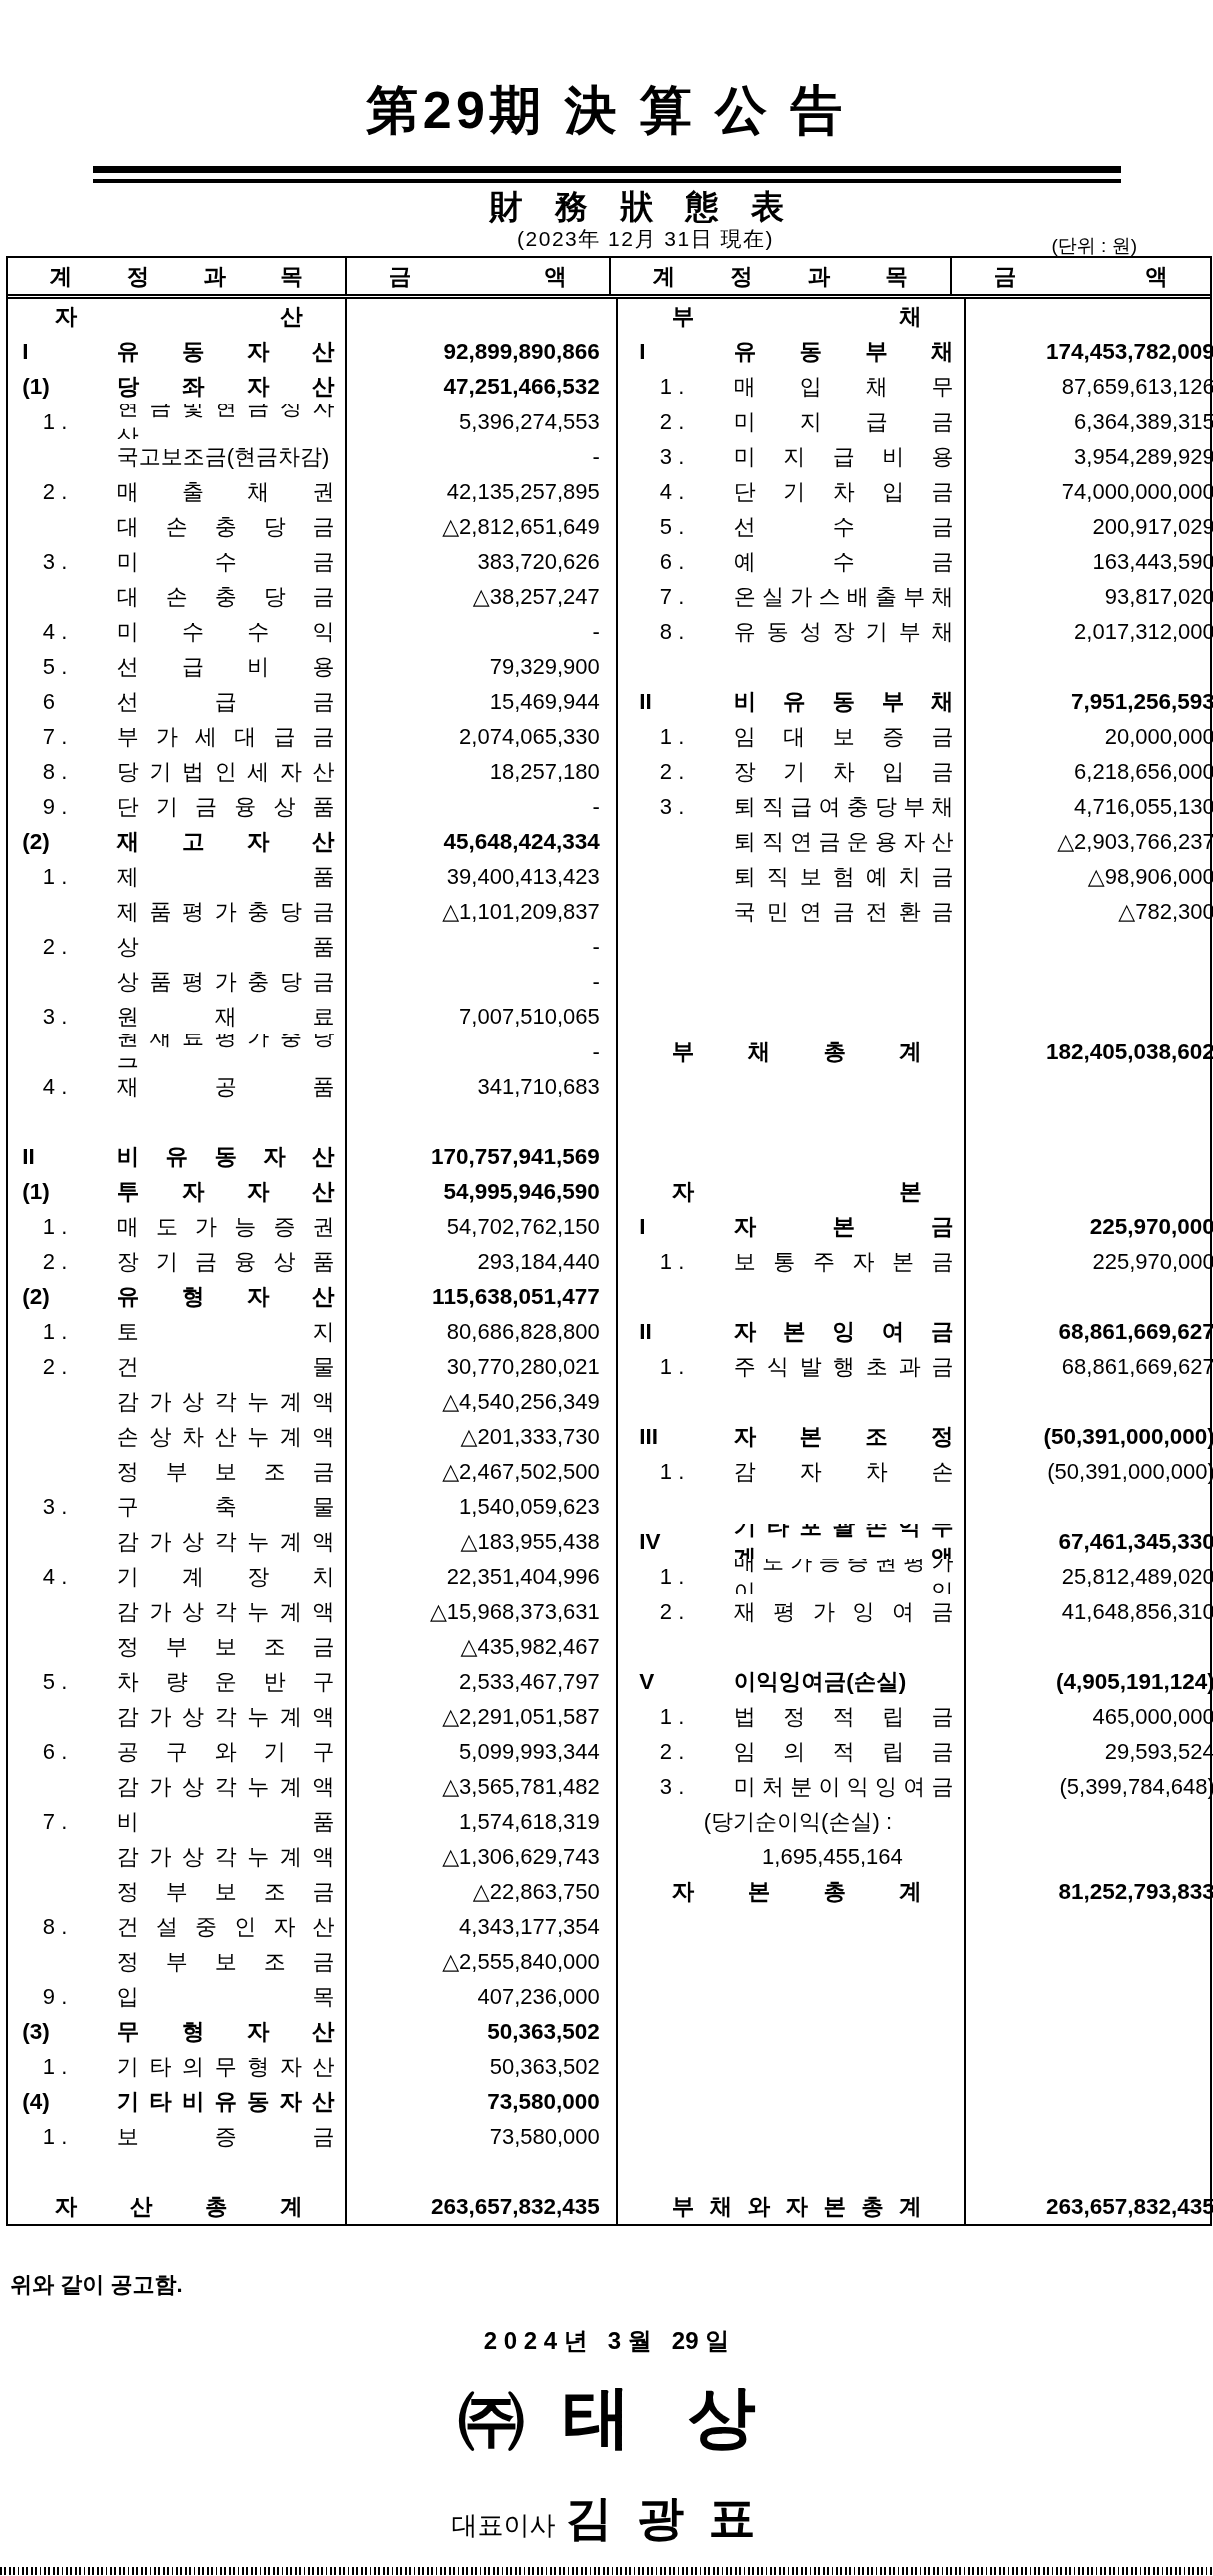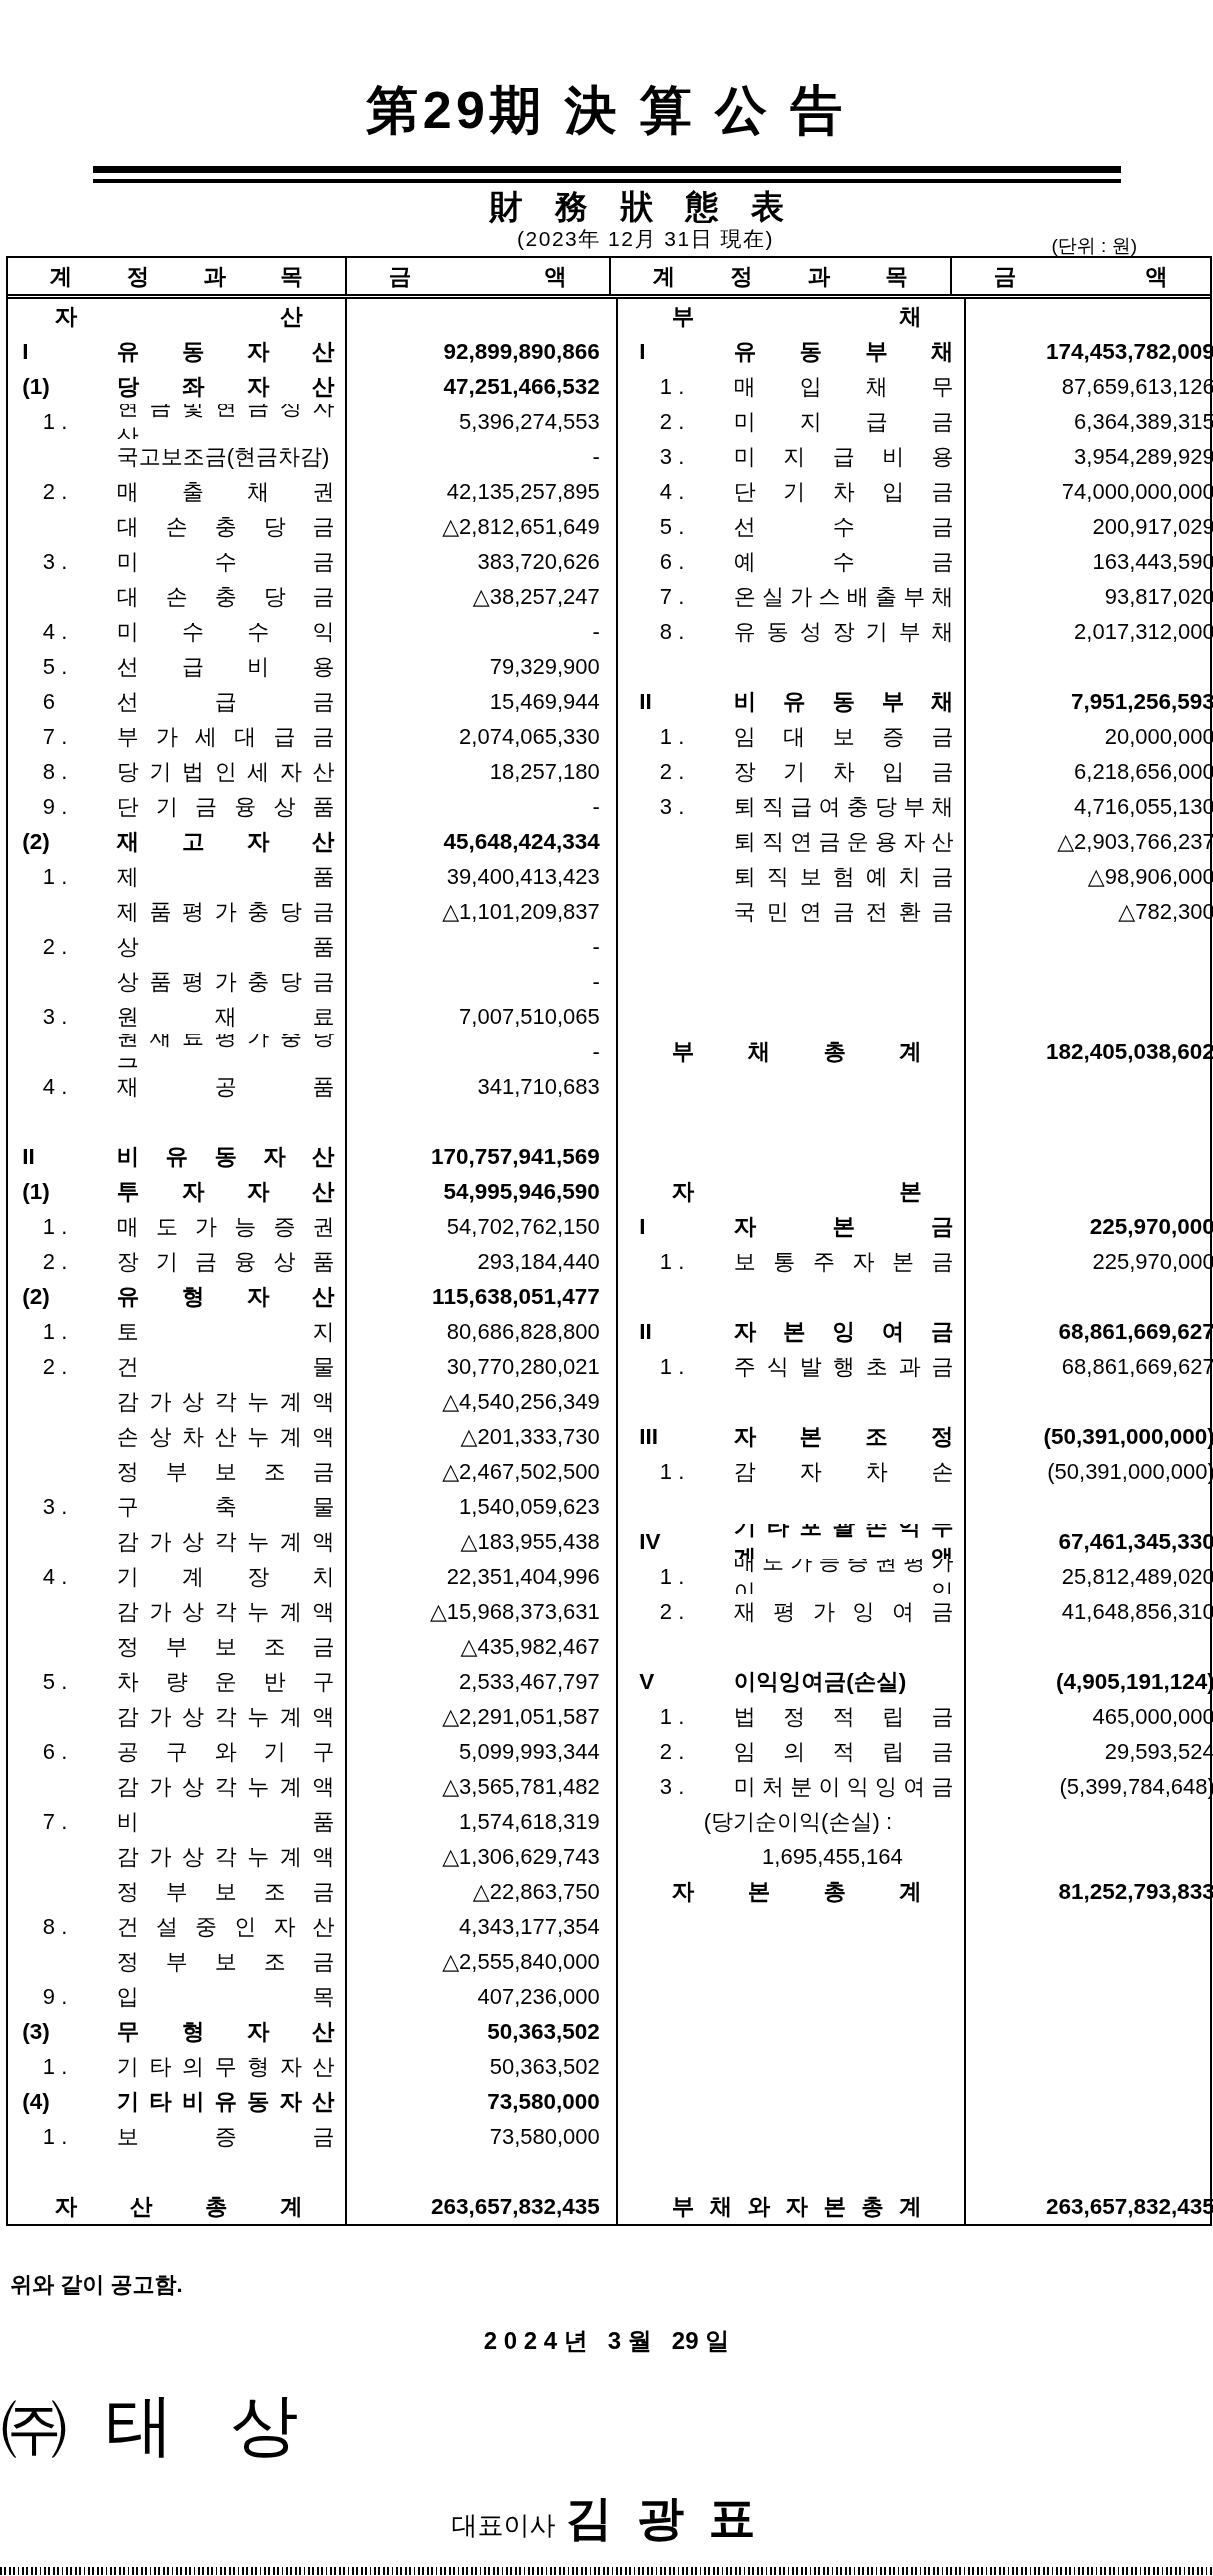--- a/index.html
+++ b/index.html
@@ -35,22 +35,22 @@
   .wide .pre{flex:0 0 47px;}
   .wide .lbl{padding-right:42px;}
   .noj .pre{flex:0 0 79px;}
   .noj .lbl{text-align:left;text-align-last:left;}
   .numlbl .pre{flex:0 0 0px;}
   .numlbl .lbl{text-align:right;text-align-last:right;padding-right:61px;}
 
   .closing-note{position:absolute;top:2270px;left:10.2px;font-size:22px;font-weight:700;}
   .date-line{position:absolute;top:2325px;left:0;width:100%;text-align:center;
              font-size:24px;font-weight:700;white-space:pre;}
-  .company-line{position:absolute;top:2372px;left:0;width:100%;text-align:left;
-                font-size:68px;font-weight:400;white-space:pre;margin-top:8px;}
+  .company-line{position:absolute;top:2372px;left:0;width:100%;text-align:center;
+                font-size:68px;font-weight:700;white-space:pre;}
   .ceo-line{position:absolute;top:2487px;left:0;width:100%;text-align:center;white-space:pre;}
   .ceo-title{font-size:26px;}
   .ceo-name{font-size:47px;font-weight:700;letter-spacing:5.8px;}
   .bottom-dotted{position:absolute;bottom:1.5px;left:0;width:100%;height:8px;
     background:repeating-linear-gradient(90deg,#000 0 1.8px,transparent 1.8px 4.4px);}
 </style>
 </head>
 <body>
 
 <div class="page">

